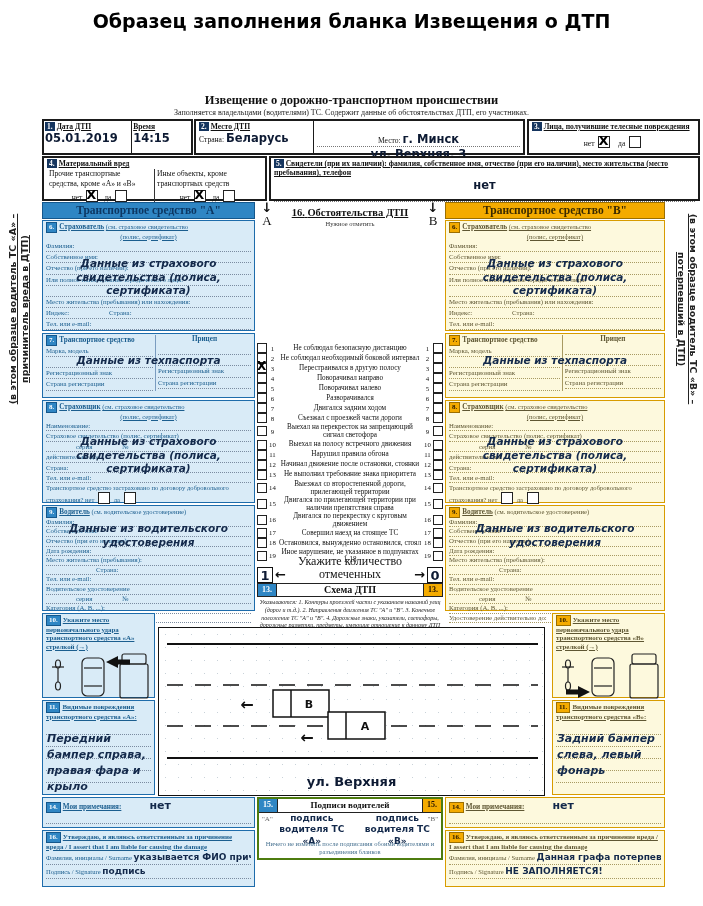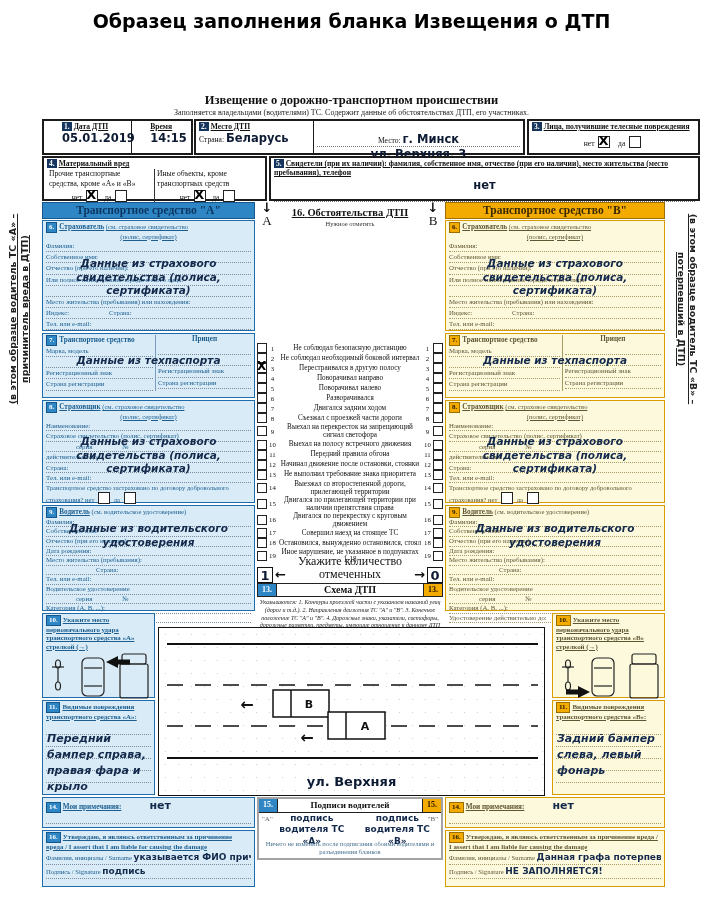--- a/index.html
+++ b/index.html
@@ -11,21 +11,21 @@
   .form-title{position:absolute;top:93px;left:0;right:0;text-align:center;font-weight:bold;font-size:12.5px}
   .form-sub{position:absolute;top:108px;left:0;right:0;text-align:center;font-size:8px;color:#222}
   
   .tbox{position:absolute;border:2px solid #1b1b1b;background:#fff;box-sizing:border-box;font-size:7.6px;line-height:1.25;padding:1px 3px}
   .tb{background:#15355e;color:#fff;font:bold 7.5px "Liberation Serif",serif;padding:0 2px;margin-right:2px;display:inline-block}
   .tt{font-weight:bold;text-decoration:underline}
   .val{font:bold 11.5px "DejaVu Sans",sans-serif;color:#0d1a33}
   .chk{display:inline-block;width:10px;height:10px;border:1.3px solid #222;position:relative;vertical-align:-2px;background:#fff;margin:0 2px}
   .chk .mark{position:absolute;left:-1px;top:-4px;font:bold 13px "DejaVu Sans",sans-serif;color:#000;font-style:normal}
   #b1{left:42px;top:119px;width:151px;height:36px;display:flex;padding:0}
-  #b1 .cell{padding:1px 18px;box-sizing:border-box}
+  #b1 .cell{padding:1px 1px;box-sizing:border-box}
   #b1 .c1{width:60%;border-right:1.5px solid #1b1b1b}
   #b1 .c2{width:40%}
   #b2{left:194px;top:119px;width:331px;height:36px;display:flex;padding:0}
   #b2 .c1{width:118px;border-right:1.5px solid #1b1b1b;padding:1px 3px;box-sizing:border-box}
   #b2 .c2{flex:1;padding:11px 3px;box-sizing:border-box;text-align:center}
   .dotline{border-bottom:1px dotted #777}
   #b3{left:527px;top:119px;width:173px;height:36px}
   #b3 .ynrow{text-align:center;margin-top:5px}
   #b4{left:42px;top:156px;width:225px;height:45px}
   #b4 .cols{display:flex;margin-top:1px}
@@ -113,21 +113,21 @@
   .b13{width:18px;text-align:center;font:bold 8px/11px "Liberation Serif",serif;flex:none}
   .b13a{background:#2f86c4;color:#fff;border-right:1px solid #222}
   .b13b{background:#f4ab00;color:#201000;border-left:1px solid #222}
   .b13t{flex:1;text-align:center;font:bold 10px/11px "Liberation Serif",serif}
   #footnote{position:absolute;top:397px;left:-2px;right:-2px;font-size:6px;font-style:italic;text-align:center;line-height:1.3;color:#222}
   
   #schema{position:absolute;left:158px;top:627px;width:387px;height:169px;border:1.5px solid #111;background:#fff;box-sizing:border-box;z-index:6;background-image:radial-gradient(circle,#c9d2d9 0.7px,transparent 0.8px);background-size:13px 13px}
   #schema svg{position:absolute;left:0;top:0}
   .street{position:absolute;bottom:6px;left:0;right:0;text-align:center;font:bold 13px "DejaVu Sans",sans-serif;color:#0d1a33}
   
-  #s15{position:absolute;top:595px;left:0;right:0;height:63px;border:2px solid #a3a3a3;background:#fff;box-sizing:border-box}
+  #s15{position:absolute;top:595px;left:0;right:0;height:63px;border:2px solid #4d7c0f;background:#fff;box-sizing:border-box}
   .s15head{height:13px;display:flex;border-bottom:1px solid #222}
   .s15t{flex:1;text-align:center;font:bold 9px/12px "Liberation Serif",serif}
   .s15body{position:relative;height:44px}
   .q{position:absolute;top:2px;font-size:7px;color:#666}
   .qa{left:3px}.qb{right:3px}
   .sigov{position:absolute;top:0;width:44%;text-align:center;font:bold 9px "DejaVu Sans",sans-serif;color:#13294b;line-height:1.25}
   .sova{left:7%}.sovb{right:2%}
   .s15note{position:absolute;bottom:2px;left:4px;right:4px;text-align:center;font-size:6.5px;color:#46708f;line-height:1.15}
   
   .vnote{position:absolute;width:340px;height:26px;text-align:center;font:bold 9.5px "DejaVu Sans",sans-serif;color:#222;line-height:1.25}
@@ -341,21 +341,21 @@
     <span class="cb">
             <span class="cmark mark-b"></span>
           </span>
   </div>
 
   <div class="crow">
     <span class="cb">
             <span class="cmark mark-a"></span>
           </span>
     <span class="cnum num-a">11</span>
-    <span class="ctext">Передний правила обгона</span>
+    <span class="ctext">Нарушил правила обгона</span>
     <span class="cnum num-b">11</span>
     <span class="cb">
             <span class="cmark mark-b"></span>
           </span>
   </div>
 
   <div class="crow">
     <span class="cb">
             <span class="cmark mark-a"></span>
           </span>

